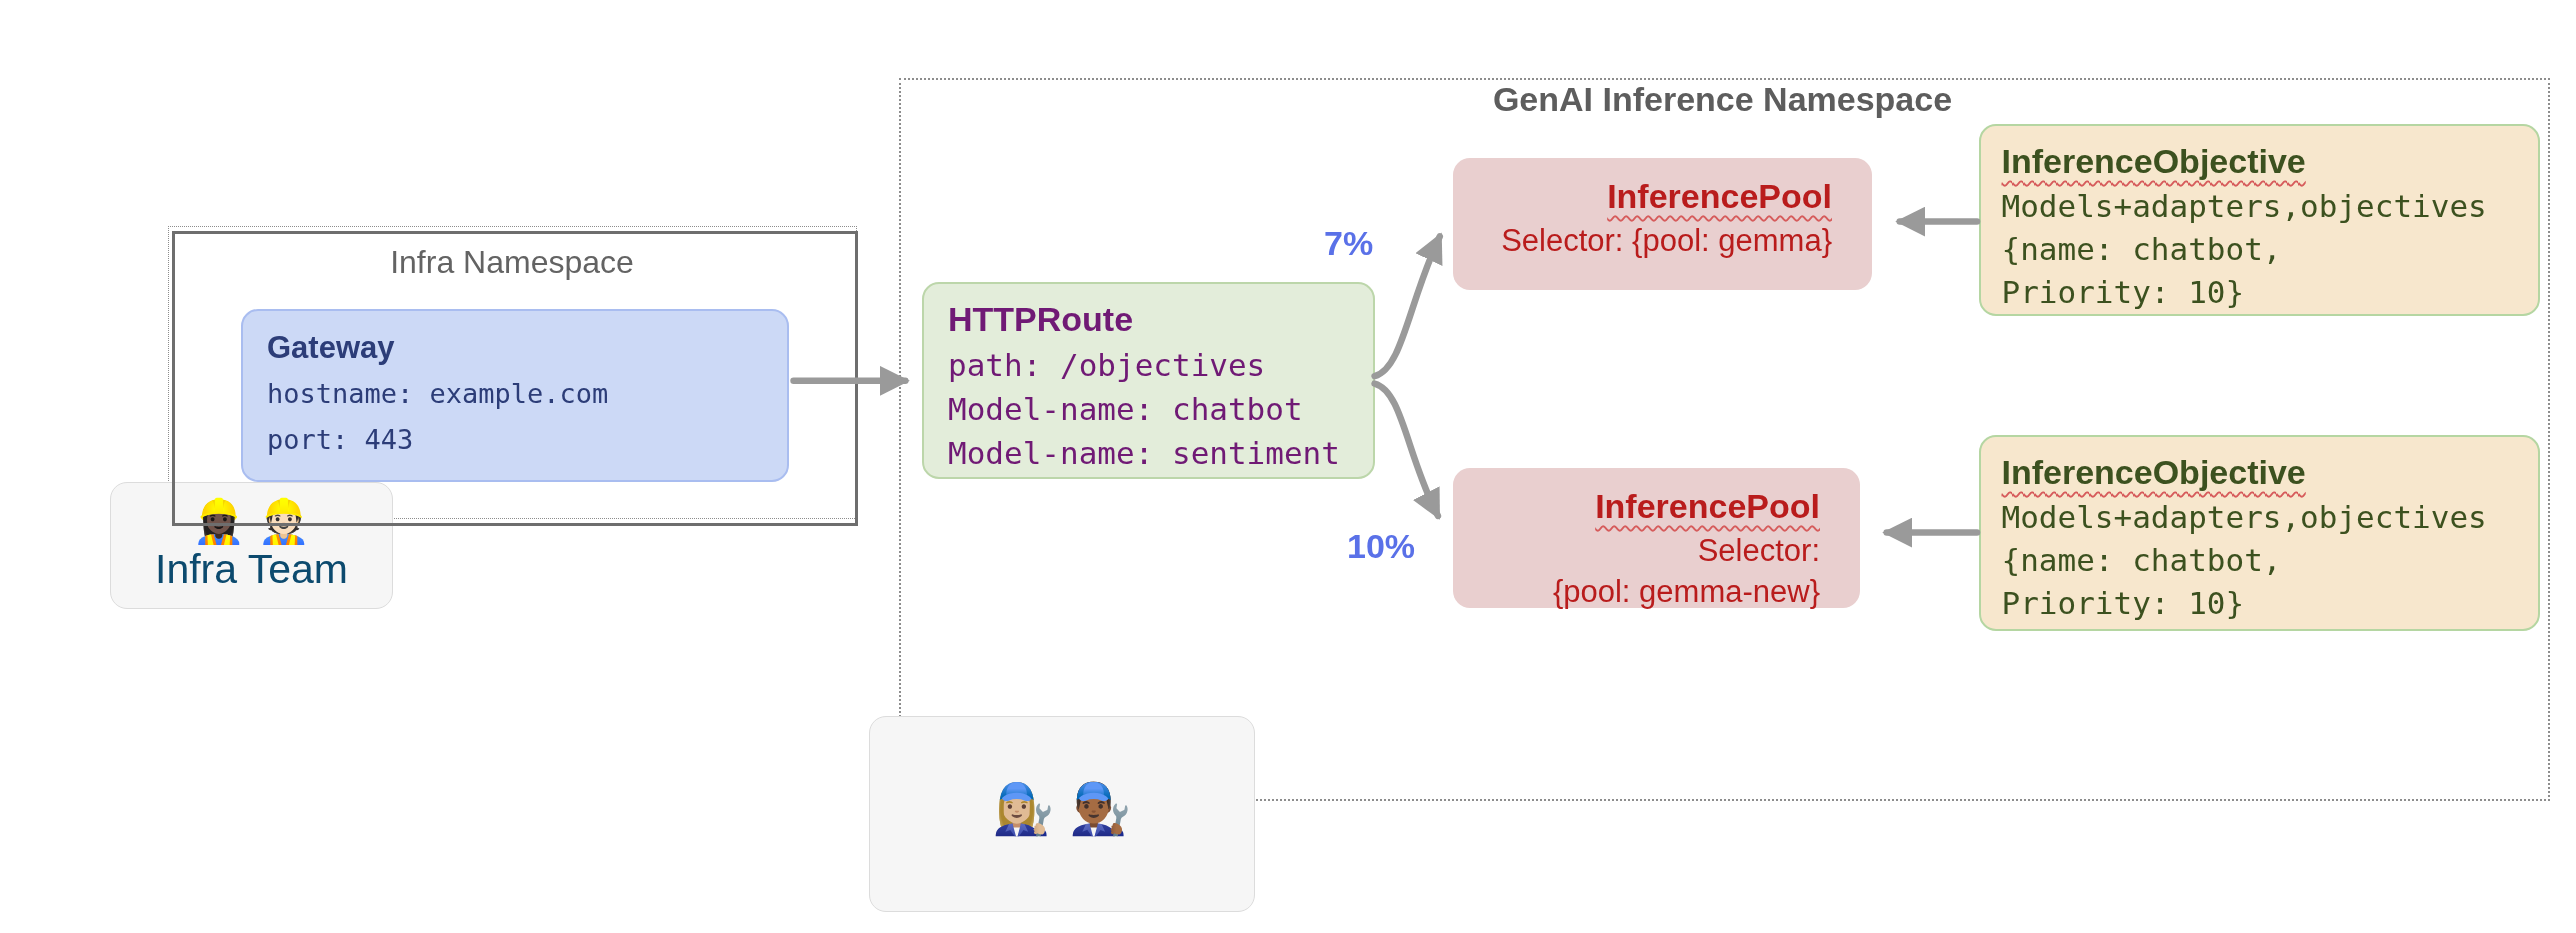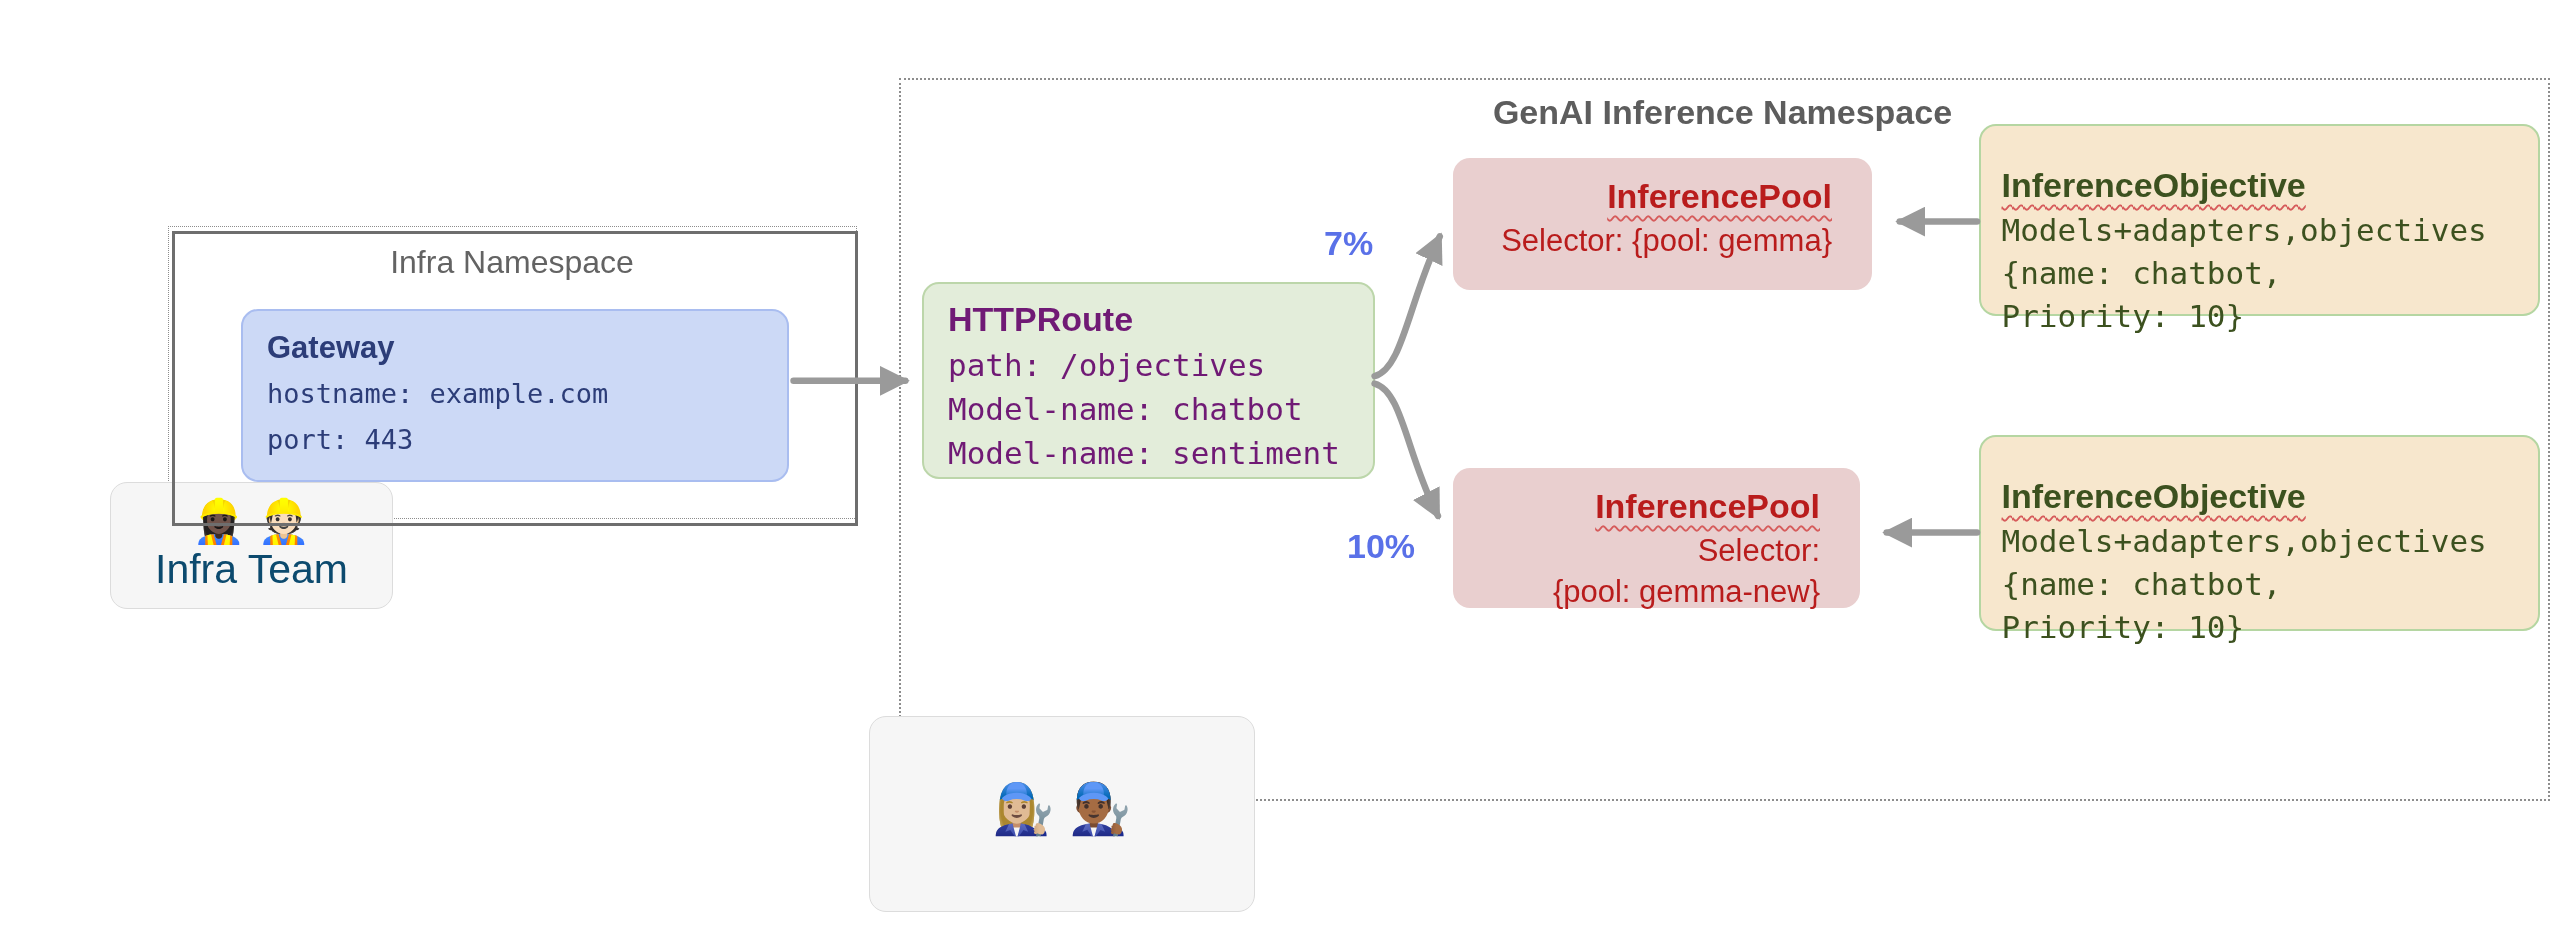--- a/index.html
+++ b/index.html
@@ -28,21 +28,21 @@
 
   .httproute { background:#e3edda; border:2.8px solid #bcd6aa; color:#701a75; padding:12px 24px; }
   .httproute .title { line-height:47px; }
   .httproute .line { font-size:31px; line-height:44px; }
 
   .pool { background:#e9cfcf; border:none; color:#b91c1c; padding:15px 40px;text-align:right; }
   .pool .title { line-height:47px; }
   .pool .line { font-size:31px; line-height:41px; }
 
   .objective { background:#f7e7cd; border:2.8px solid #b5d6a2; color:#3c511f; padding:11.2px 20.5px; }
-  .objective .title { line-height:48px;margin-top:24px; }
+  .objective .title { line-height:48px; }
   .objective .line { font-size:31px; line-height:43px; }
 
   .squiggle {
     text-decoration-line:underline;
     text-decoration-style:wavy;
     text-decoration-color:#d65b5b;
     text-decoration-thickness:2.3px;
     text-underline-offset:6.5px;
   }
 
@@ -76,21 +76,21 @@
   </div>
 
   <div class="abs team team-genai" style="left:869px; top:716px; width:386px; height:196px;">
     <div class="emojis">👩🏼‍🔧 👨🏾‍🔧</div>
   </div>
 
   <div class="abs infra-solid" style="left:172px; top:231px; width:680px; height:289px;"></div>
 
   <div class="abs ns-title infra-title" style="left:172px; top:244px; width:680px; z-index:4;">Infra Namespace</div>
 
-  <div class="abs ns-title genai-title" style="left:899px; top:93px; width:1647px; z-index:4;">GenAI Inference Namespace</div>
+  <div class="abs ns-title genai-title" style="left:899px; top:80px; width:1647px; z-index:4;">GenAI Inference Namespace</div>
 
   <div class="abs card gateway" style="left:241px; top:309px; width:548px; height:173px;">
     <div class="title">Gateway</div>
     <div class="line mono">hostname: example.com</div>
     <div class="line mono">port: 443</div>
   </div>
 
   <div class="abs card httproute" style="left:922px; top:282px; width:453px; height:197px;">
     <div class="title">HTTPRoute</div>
     <div class="line mono">path: /objectives</div>

